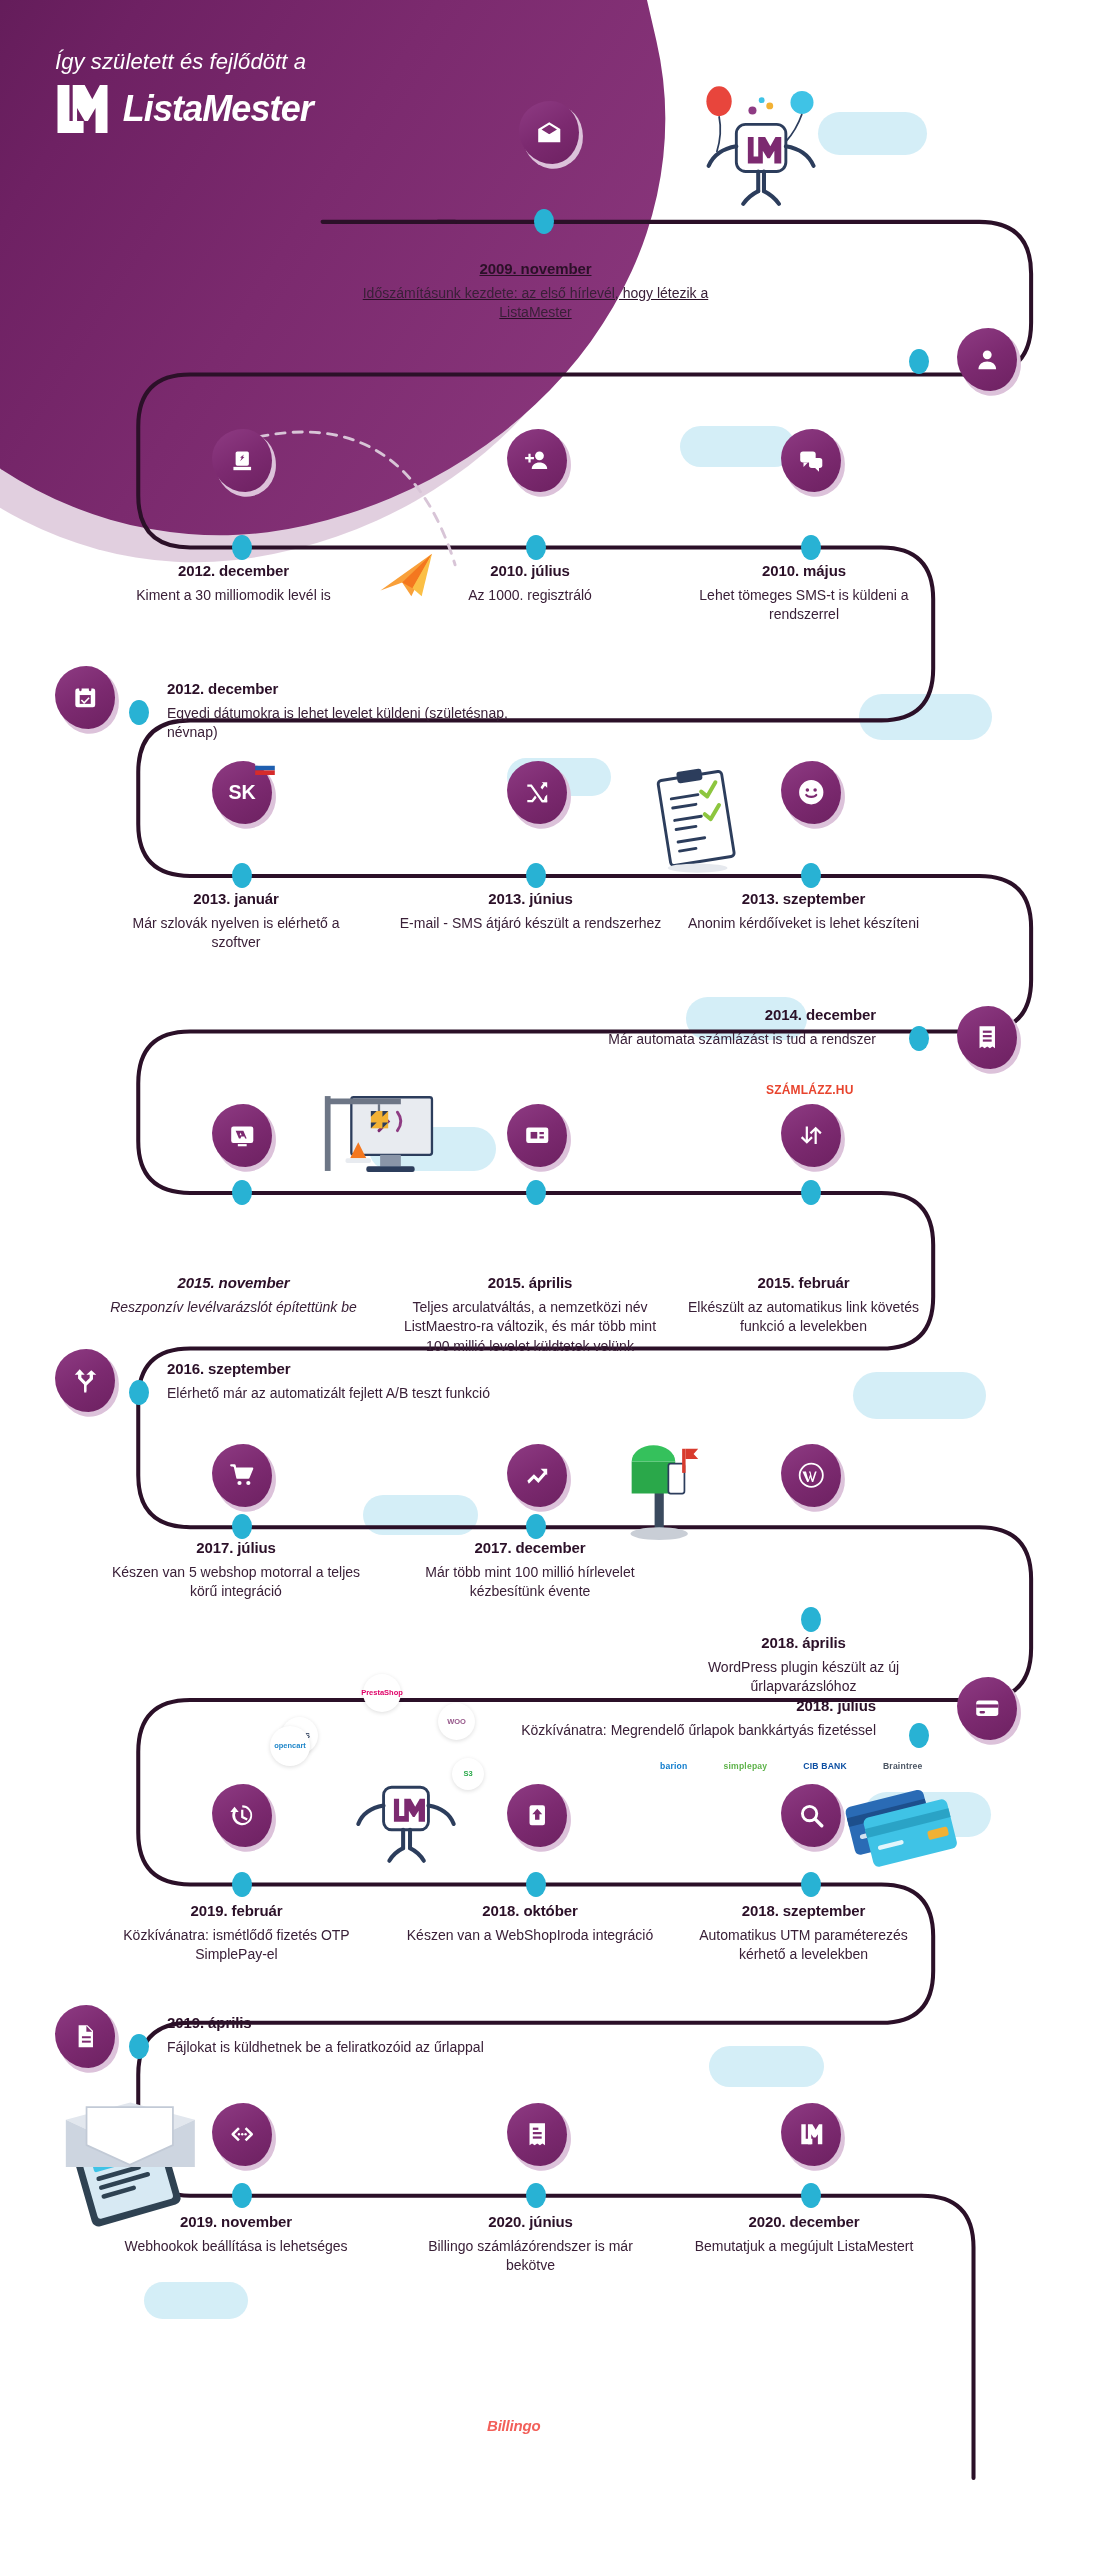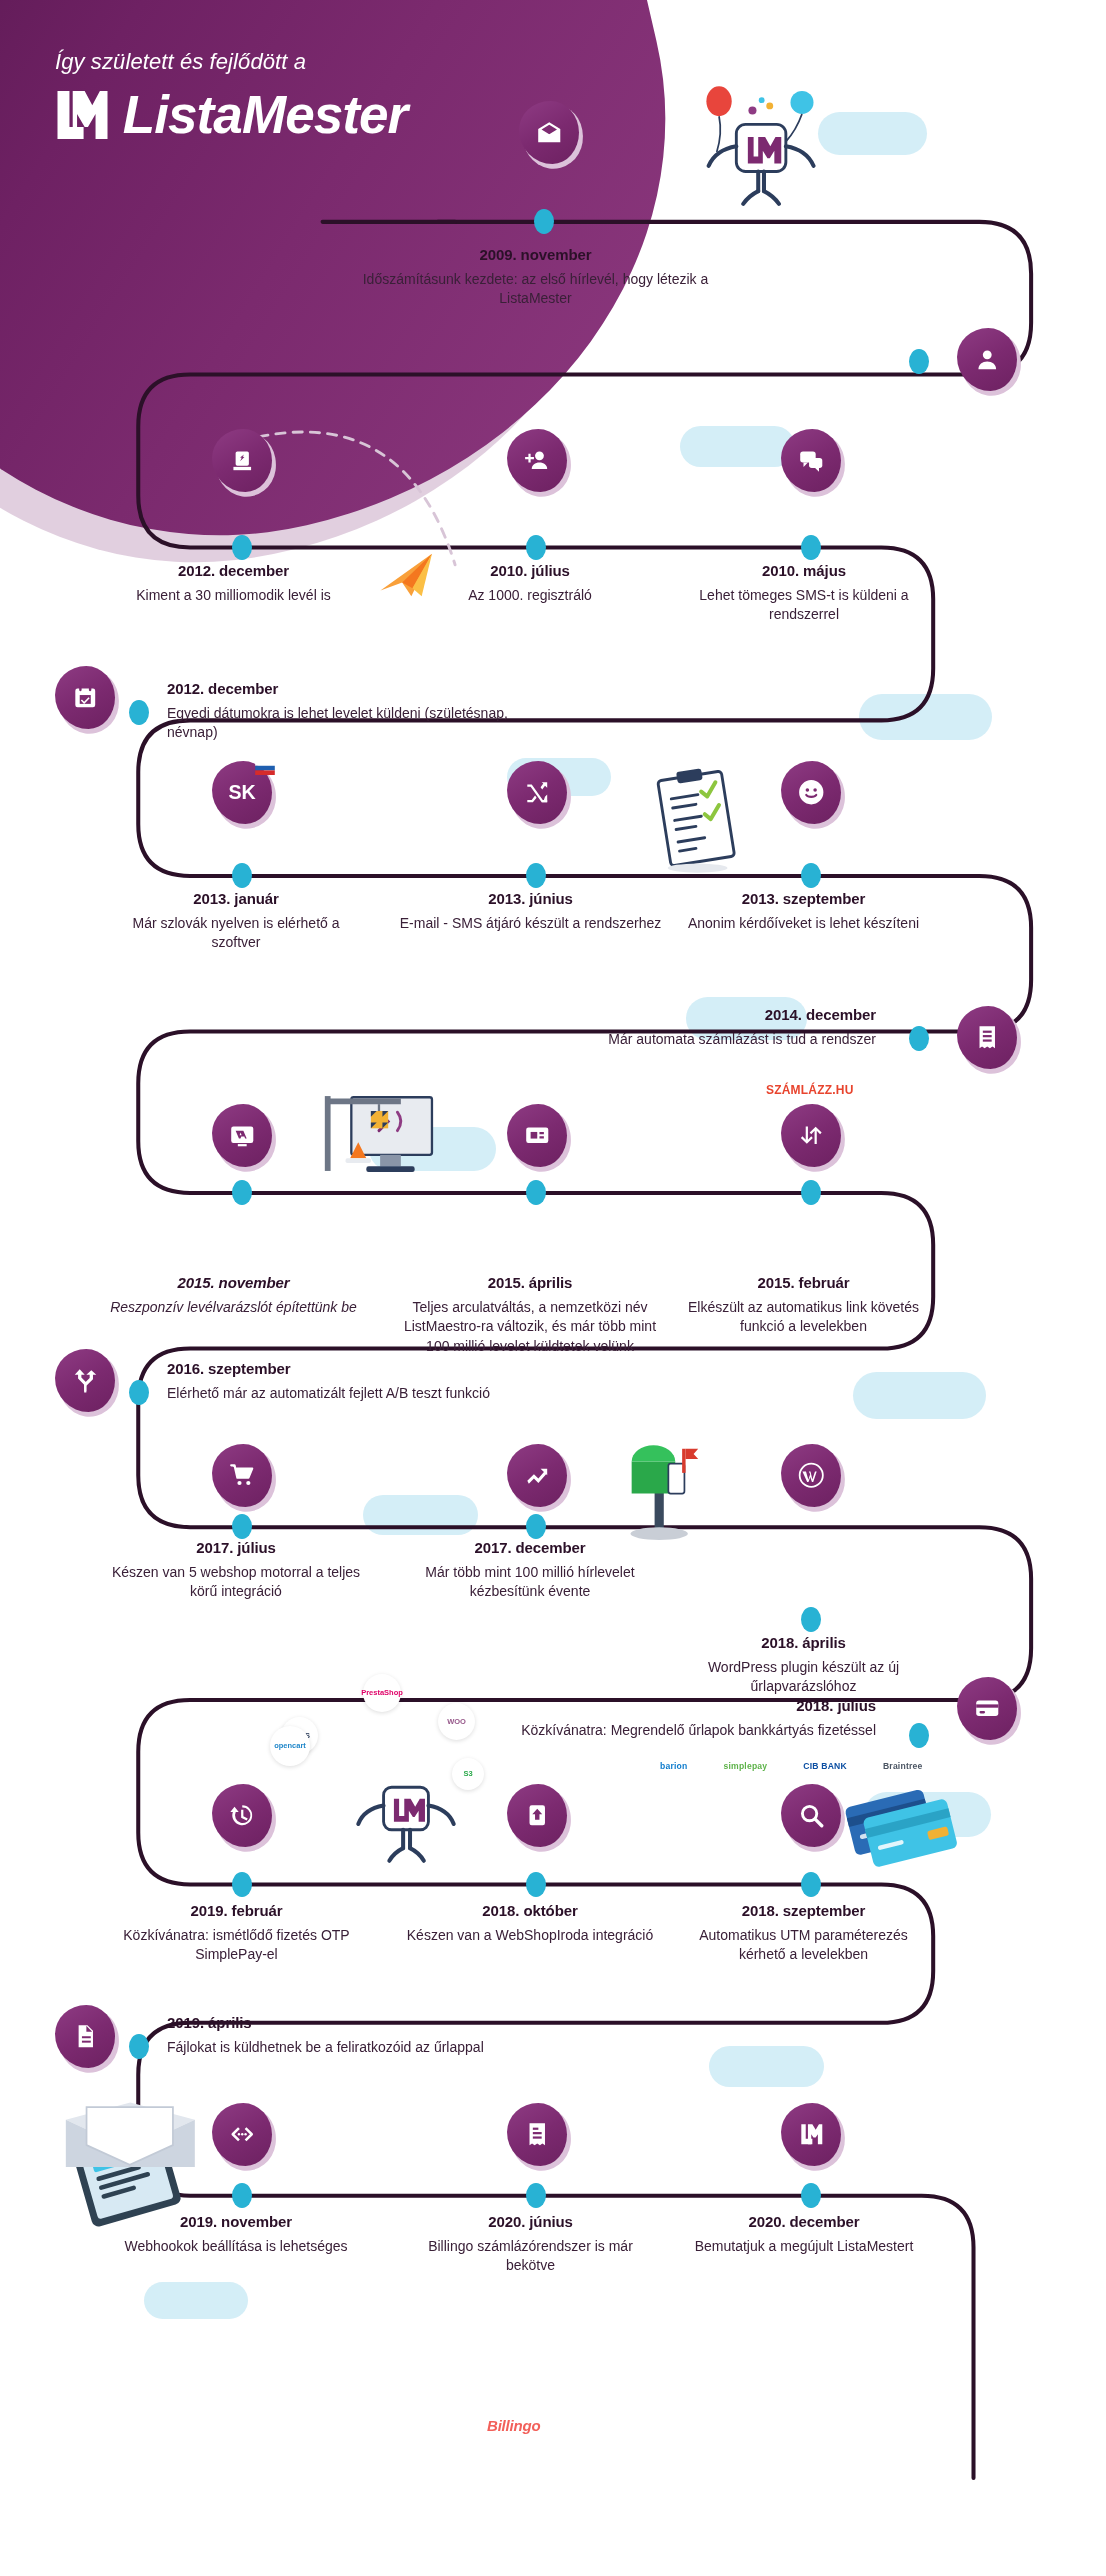--- a/index.html
+++ b/index.html
@@ -49,21 +49,21 @@
     font-size:22px;
     font-style:italic;
     font-weight:400;
     letter-spacing:0.1px;
     margin:0 0 9.2px 0;
     white-space:nowrap;
   }
   .brand-row{display:flex;align-items:center;gap:12.7px;}
   .brand-mark{width:55px;height:50px;flex:0 0 auto;}
   .brand-name{
-    font-size:53px;
+    font-size:36px;
     font-weight:700;
     font-style:italic;
     letter-spacing:-0.9px;
     white-space:nowrap;
   }
 
   
   .track{position:absolute;left:0;top:0;width:1106px;height:2576px;z-index:3;}
 
   
@@ -209,21 +209,21 @@
     <rect x="148" y="70" width="86" height="82" rx="16" fill="#ffffff" stroke="#2c3d5c" stroke-width="5"></rect>
     <path d="M168 92 h10 v34 h14 v12 h-24 z M186 92 h12 l9 16 9-16 h10 v46 h-12 v-22 l-8 13 h-4 l-8-13 v22 h-8 z" fill="#7c2a70"></path>
     <path d="M148 108 q-36 6 -48 34 M234 108 q36 6 48 34" stroke="#2c3d5c" stroke-width="7" fill="none" stroke-linecap="round"></path>
     <path d="M186 152 v34 M196 152 v34" stroke="#2c3d5c" stroke-width="7" fill="none" stroke-linecap="round"></path>
     <path d="M186 186 q-16 8 -26 22 M196 186 q16 8 26 22" stroke="#2c3d5c" stroke-width="7" fill="none" stroke-linecap="round"></path>
     <circle cx="176" cy="46" r="7" fill="#8e3b83"></circle>
     <circle cx="206" cy="38" r="6" fill="#f2b134"></circle>
     <circle cx="192" cy="28" r="5" fill="#3fc3e6"></circle>
   </svg>
 
-  <div class="entry center" style="left:357px;top:246px;width:357px;">
+  <div class="entry center" style="left:357px;top:260px;width:357px;text-decoration:underline;">
     <p class="date">2009. november</p>
     <p class="desc">Időszámításunk kezdete: az első hírlevél, hogy létezik a ListaMester</p>
   </div>
 
   <div class="badge" style="left:957px;top:328px;">
     <div class="back"></div>
     <div class="front">
       <svg viewBox="0 0 24 24">
         <circle cx="12" cy="8" r="4"></circle>
         <path d="M4 21c0-4.4 3.6-7 8-7s8 2.6 8 7z"></path>

